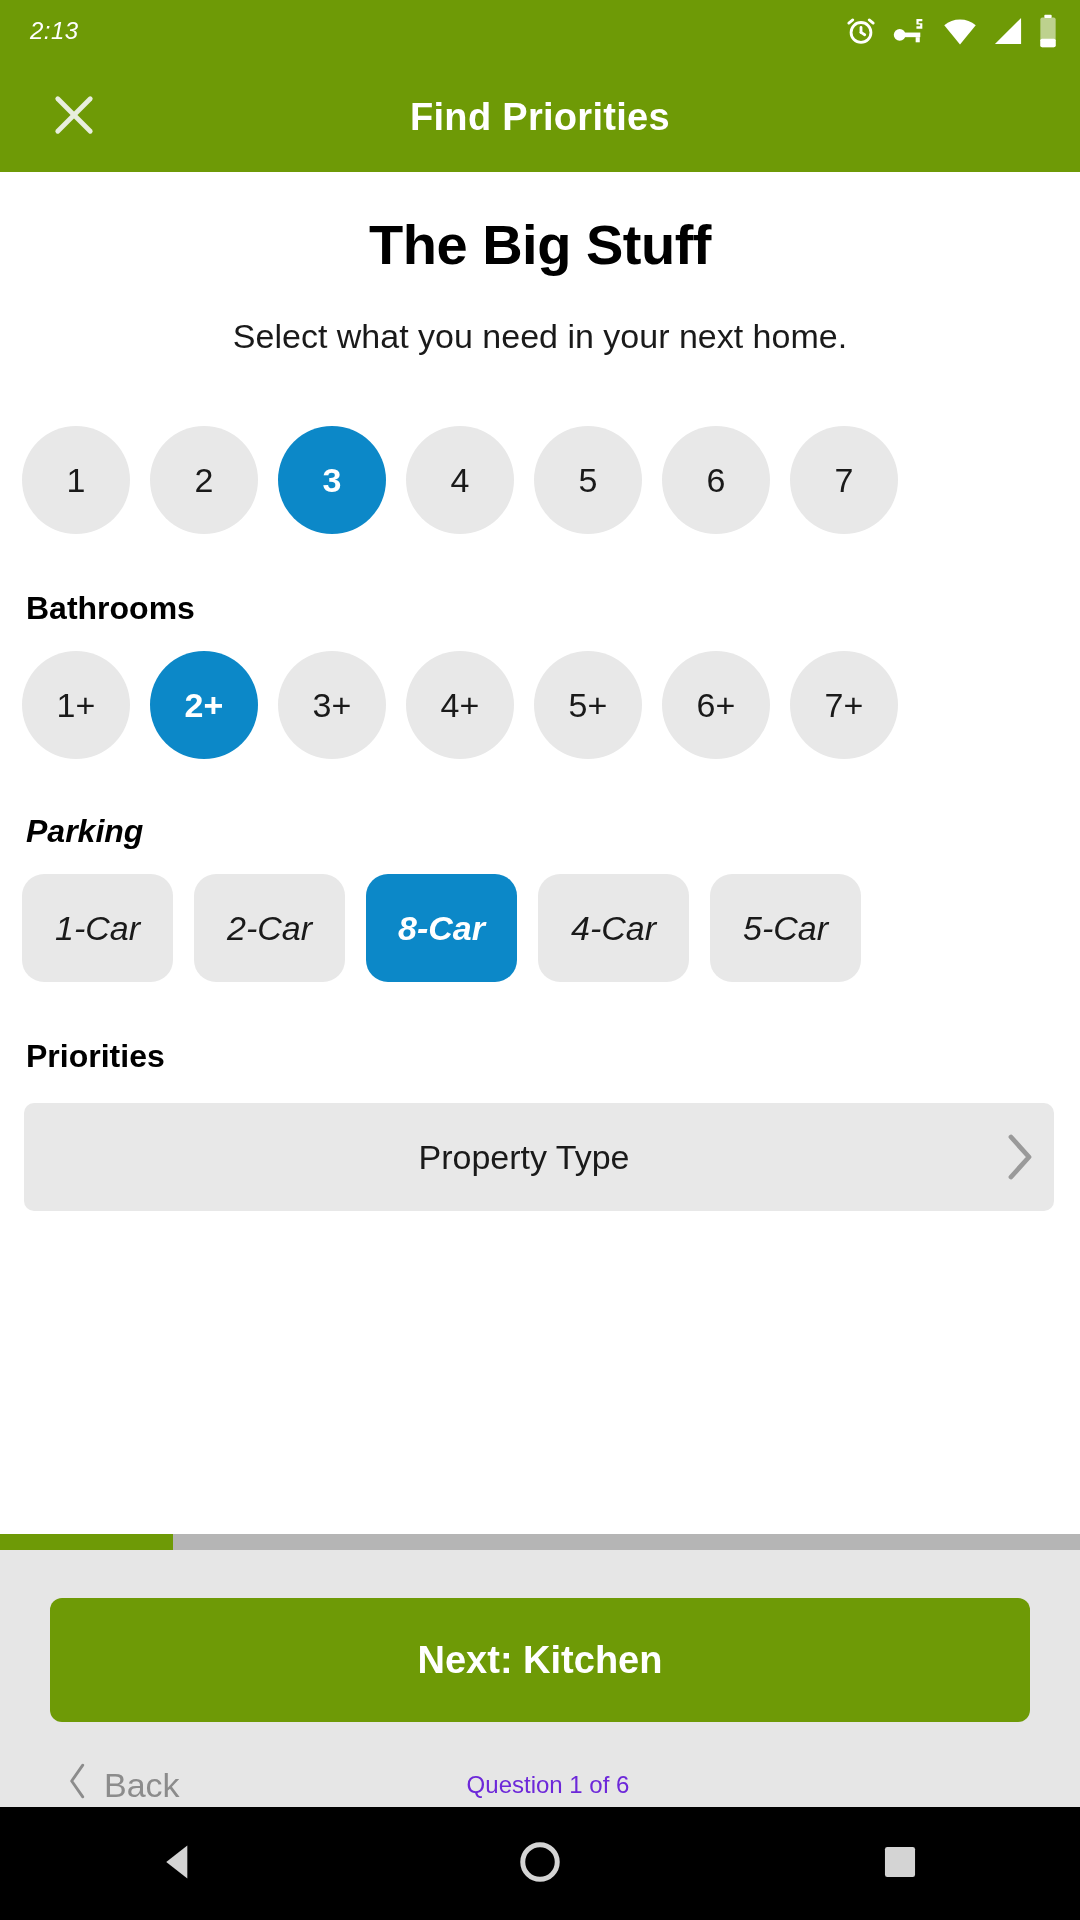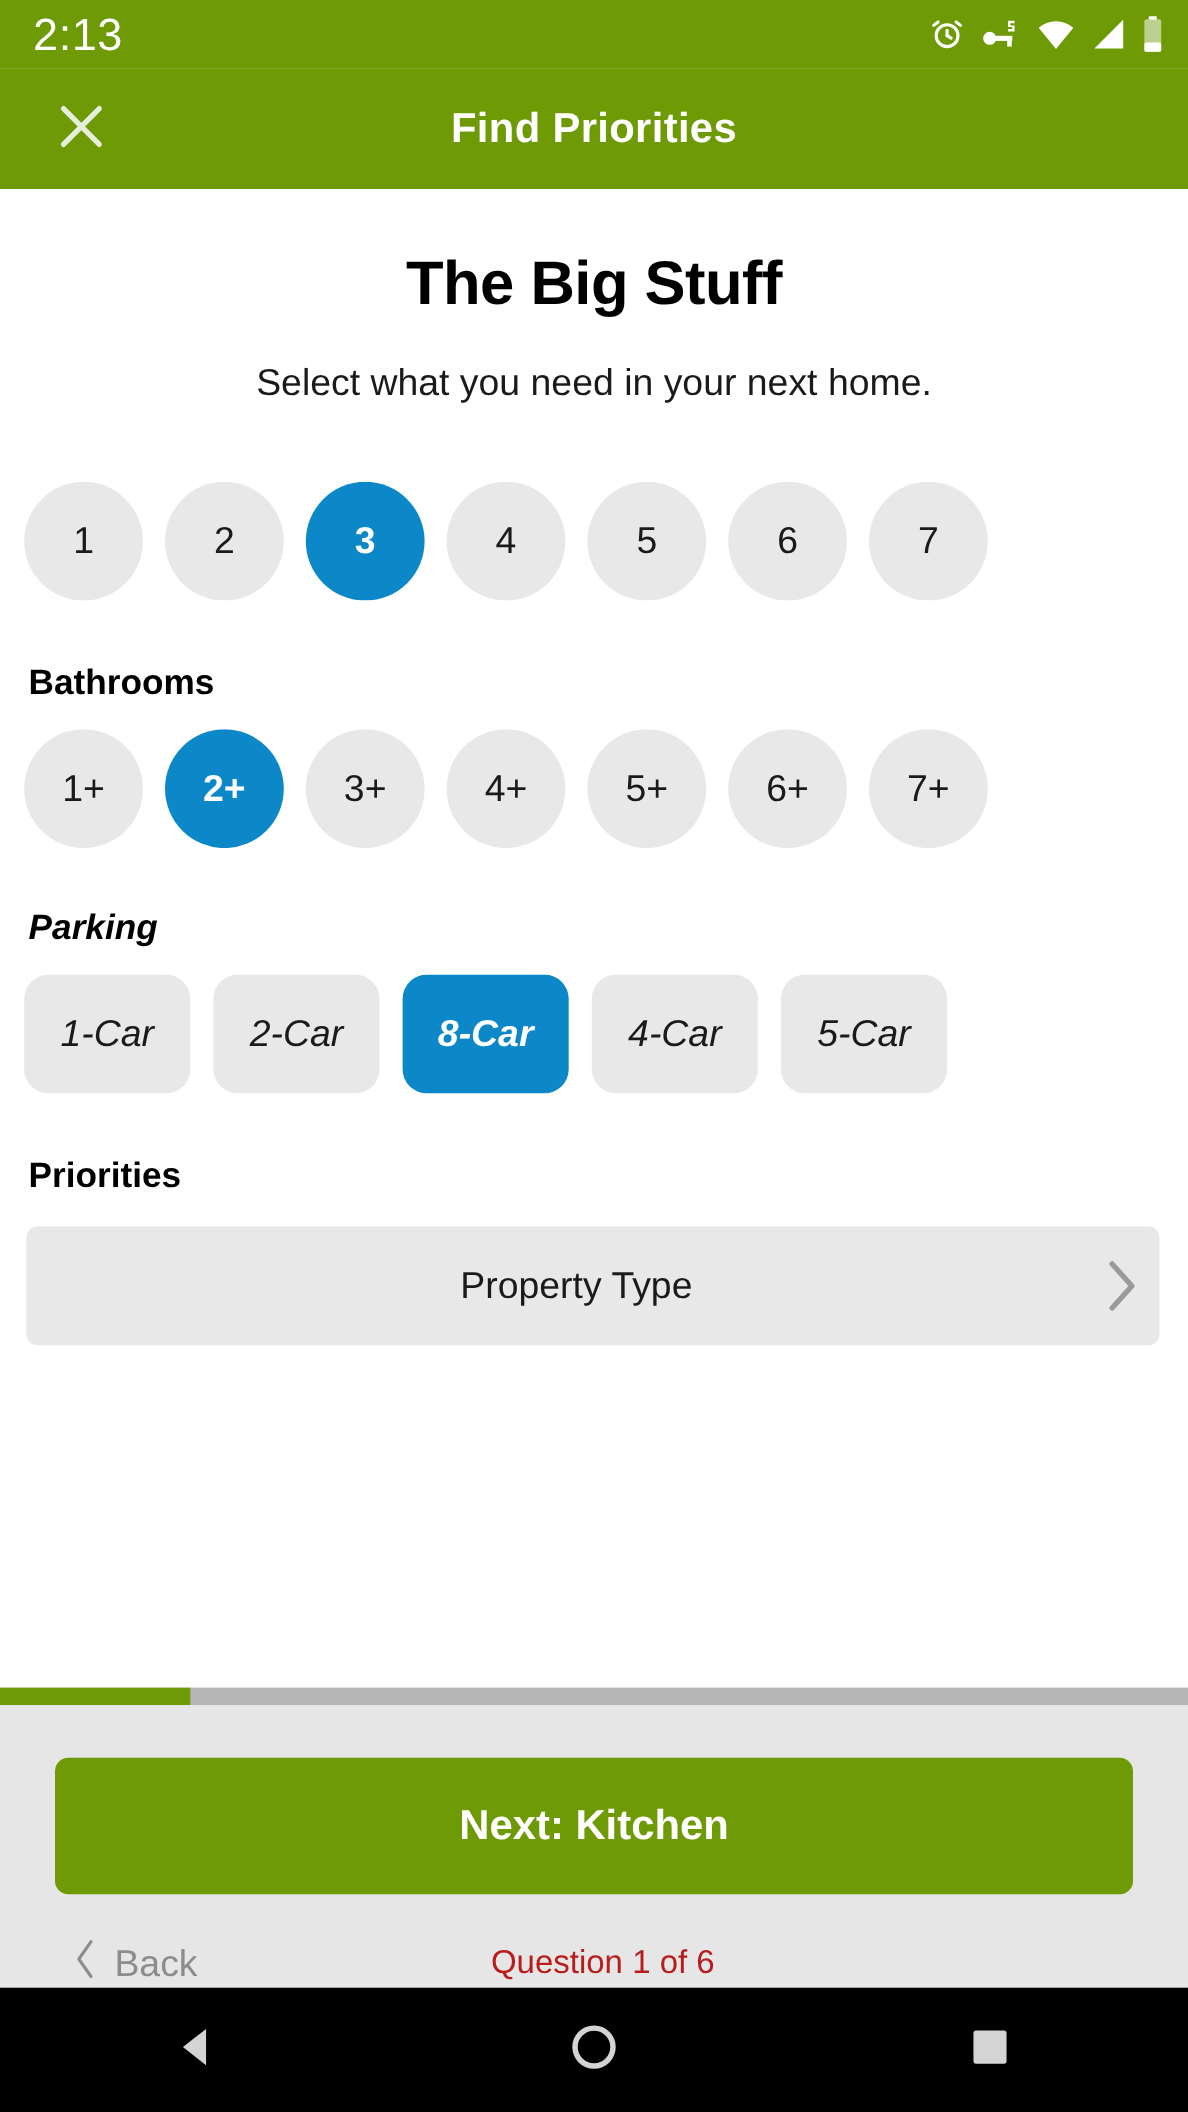--- a/index.html
+++ b/index.html
@@ -24,24 +24,25 @@
     height: 62px;
     background: #6E9A06;
     display: flex;
     align-items: center;
     justify-content: space-between;
     padding: 0 22px 0 30px;
     flex: 0 0 auto;
   }
   .status-clock {
     color: #ffffff;
-    font-size: 41px;
+    font-size: 24px;
     font-weight: 400;
     letter-spacing: 0.5px;
     line-height: 1;
+    font-style: italic;
   }
   .status-icons {
     display: flex;
     align-items: center;
     gap: 14px;
   }
   .status-icons svg { display: block; }
 
   
   .app-bar {
@@ -72,21 +73,21 @@
     letter-spacing: 0.3px;
     pointer-events: none;
   }
 
   
   .content {
     flex: 1 1 auto;
     background: #ffffff;
     overflow: hidden;
     position: relative;
-    padding-top: 52px;
+    padding-top: 40px;
   }
   .page-title {
     text-align: center;
     font-size: 56px;
     font-weight: bold;
     color: #000000;
     letter-spacing: -0.5px;
   }
   .page-subtitle {
     text-align: center;
@@ -235,22 +236,22 @@
     gap: 14px;
     padding-left: 66px;
     color: #8c8c8c;
     font-size: 34px;
     cursor: pointer;
   }
   .question-counter {
     position: absolute;
     left: 16px; right: 0;
     text-align: center;
-    color: #b91c1c;
-    font-size: 30px;
+    color: #6d28d9;
+    font-size: 24px;
     pointer-events: none;
   }
 
   
   .nav-bar {
     height: 113px;
     background: #000000;
     display: flex;
     align-items: center;
     justify-content: space-around;

